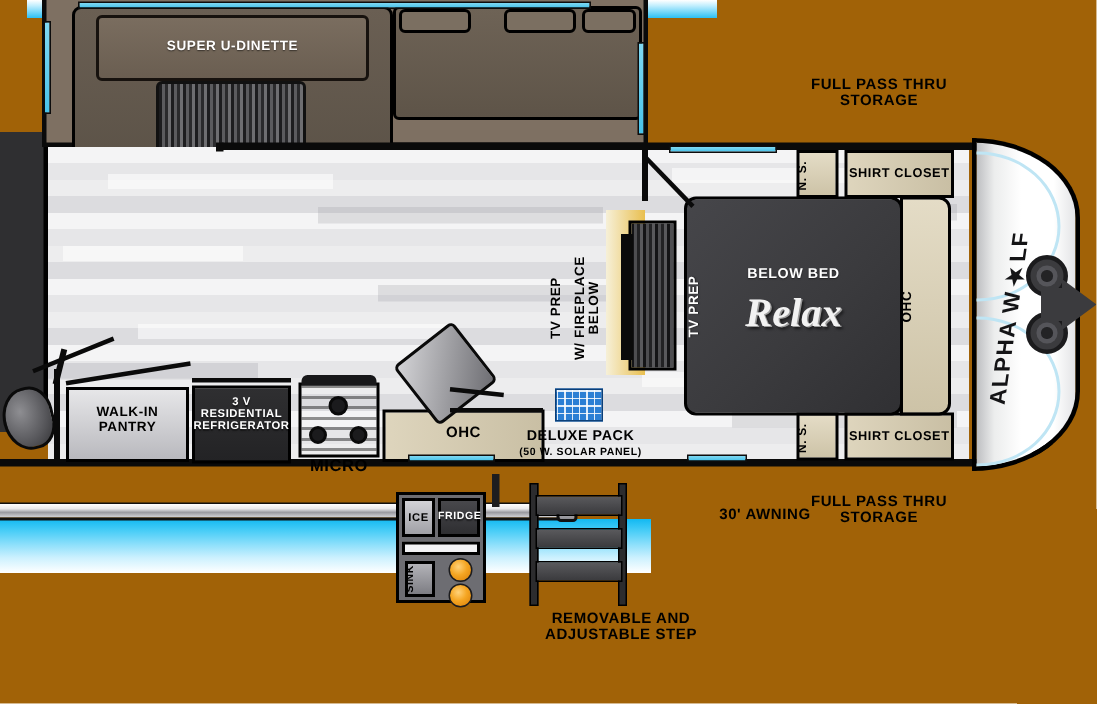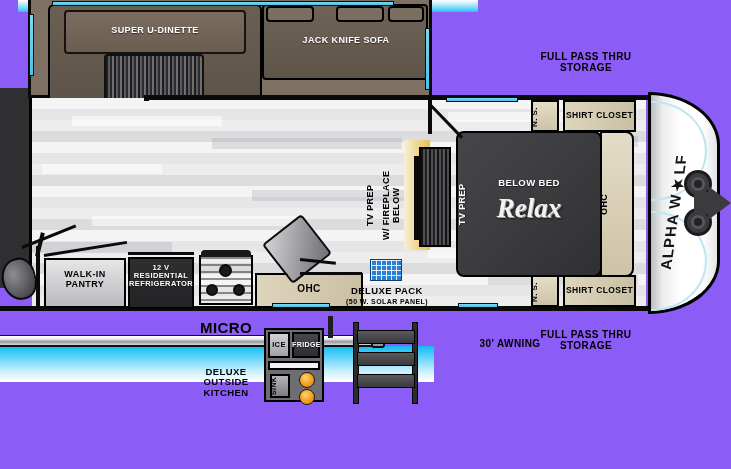--- a/index.html
+++ b/index.html
@@ -5,21 +5,21 @@
   * { box-sizing: border-box; margin: 0; padding: 0; }
   html, body {
     width: 731px; height: 469px;
     background: #ffffff;
     font-family: "Liberation Sans", sans-serif;
     overflow: hidden;
   }
   #stage {
     position: relative;
     width: 731px; height: 469px;
-    background: #8b5cf6;
+    background: #a16207;
   }
   .abs { position: absolute; }
 
   
   .lbl {
     position: absolute;
     font-family: "Liberation Sans", sans-serif;
     font-weight: bold;
     letter-spacing: .4px;
     line-height: 1.08;
@@ -235,21 +235,20 @@
 
   <div class="box rnd6" style="left:48px;top:4px;width:214px;height:112px;background:linear-gradient(to bottom,#6a5f53,#5b5247);"></div>
   <div class="box rnd4" style="left:64px;top:10px;width:182px;height:44px;background:linear-gradient(to bottom,#7a6d5f,#6a5e51);border-color:#17120e;"></div>
   <div class="stripes" style="left:104px;top:54px;width:100px;height:62px;"></div>
   <div class="lbl white" style="left:64px;top:26px;width:182px;font-size:9px;">SUPER U-DINETTE</div>
 
   <div class="box rnd4" style="left:262px;top:4px;width:166px;height:76px;background:linear-gradient(to bottom,#6e6356,#5e5448);"></div>
   <div class="box rnd4" style="left:266px;top:6px;width:48px;height:16px;background:#7b6f61;"></div>
   <div class="box rnd4" style="left:336px;top:6px;width:48px;height:16px;background:#7b6f61;"></div>
   <div class="box rnd4" style="left:388px;top:6px;width:36px;height:16px;background:#7b6f61;"></div>
-  <div class="lbl white" style="left:266px;top:36px;width:160px;font-size:9px;">JACK KNIFE SOFA</div>
 
   <div class="win" style="left:52px;top:1px;width:342px;height:5px;"></div>
   <div class="win" style="left:29px;top:14px;width:5px;height:62px;"></div>
   <div class="win" style="left:425px;top:28px;width:5px;height:62px;"></div>
 
   <div class="floor" style="left:32px;top:98px;width:396px;height:212px;">
     <div class="plank" style="left:40px;top:18px;width:150px;height:10px;"></div>
     <div class="plank d" style="left:180px;top:40px;width:190px;height:11px;"></div>
     <div class="plank" style="left:10px;top:66px;width:120px;height:10px;"></div>
     <div class="plank d" style="left:220px;top:92px;width:160px;height:11px;"></div>
@@ -309,30 +308,30 @@
   <div class="lbl vert" style="left:382px;top:152px;width:14px;height:106px;font-size:9px;">W/ FIREPLACE BELOW</div>
 
   <div class="toilet" style="left:2px;top:258px;width:34px;height:42px;"></div>
   <div class="abs" style="left:36px;top:246px;width:4px;height:62px;background:#0a0a0a;"></div>
 
   <div class="box greylt" style="left:44px;top:258px;width:82px;height:50px;background:linear-gradient(to bottom,#e6e6e8,#b9b9be);"></div>
   <div class="lbl" style="left:44px;top:270px;width:82px;font-size:9px;">WALK-IN
 PANTRY</div>
 
   <div class="box near-blk" style="left:128px;top:257px;width:66px;height:52px;"></div>
-  <div class="lbl white" style="left:128px;top:264px;width:66px;font-size:7.5px;">12 V
+  <div class="lbl white" style="left:128px;top:264px;width:66px;font-size:7.5px;">3 V
 RESIDENTIAL
 REFRIGERATOR</div>
 
   <div class="stove" style="left:199px;top:255px;width:54px;height:50px;"></div>
   <div class="abs" style="left:201px;top:250px;width:50px;height:7px;background:#18181a;border-radius:4px 4px 0 0;"></div>
   <div class="knob" style="left:219px;top:264px;width:13px;height:13px;"></div>
   <div class="knob" style="left:206px;top:284px;width:12px;height:12px;"></div>
   <div class="knob" style="left:233px;top:284px;width:12px;height:12px;"></div>
-  <div class="lbl" style="left:199px;top:320px;width:54px;font-size:15px;">MICRO</div>
+  <div class="lbl" style="left:199px;top:306px;width:54px;font-size:11px;">MICRO</div>
 
   <div class="box tan2" style="left:255px;top:273px;width:108px;height:35px;"></div>
   <div class="lbl" style="left:255px;top:284px;width:108px;font-size:10px;">OHC</div>
 
   <div class="abs rnd4" style="left:272px;top:224px;width:50px;height:50px;
               background:linear-gradient(135deg,#d3d3d6,#6e6e73);
               border:2px solid #0a0a0a;transform:rotate(-38deg);"></div>
   <div class="swing" style="left:300px;top:258px;width:36px;height:3px;transform:rotate(6deg);"></div>
 
   <div class="swing" style="left:22px;top:246px;width:58px;height:3px;transform:rotate(-22deg);"></div>
@@ -358,28 +357,27 @@
   <div class="box" style="left:264px;top:328px;width:60px;height:74px;background:#6d6d72;"></div>
   <div class="box" style="left:268px;top:332px;width:22px;height:26px;background:linear-gradient(to bottom,#d2d2d6,#a0a0a6);"></div>
   <div class="lbl" style="left:268px;top:341px;width:22px;font-size:7.5px;">ICE</div>
   <div class="box" style="left:292px;top:332px;width:28px;height:26px;background:linear-gradient(to bottom,#48484c,#2e2e31);"></div>
   <div class="lbl white" style="left:292px;top:341px;width:28px;font-size:7px;">FRIDGE</div>
   <div class="box" style="left:268px;top:361px;width:52px;height:9px;background:#f2f2f4;"></div>
   <div class="box" style="left:270px;top:374px;width:20px;height:24px;background:linear-gradient(to bottom,#b3b3b8,#7d7d83);"></div>
   <div class="lbl vert" style="left:270px;top:377px;width:20px;height:18px;font-size:7px;">SINK</div>
   <div class="burner" style="left:299px;top:372px;width:16px;height:16px;"></div>
   <div class="burner" style="left:299px;top:389px;width:16px;height:16px;"></div>
-  <div class="lbl" style="left:190px;top:367px;width:72px;font-size:9.5px;">DELUXE
-OUTSIDE
-KITCHEN</div>
 
   <div class="ladder-rail" style="left:353px;top:322px;width:6px;height:82px;"></div>
   <div class="ladder-rail" style="left:412px;top:322px;width:6px;height:82px;"></div>
   <div class="ladder-tread" style="left:357px;top:330px;width:58px;height:14px;"></div>
   <div class="ladder-tread" style="left:357px;top:352px;width:58px;height:14px;"></div>
   <div class="ladder-tread" style="left:357px;top:374px;width:58px;height:14px;"></div>
+  <div class="lbl" style="left:330px;top:408px;width:168px;font-size:10px;">REMOVABLE AND
+ADJUSTABLE STEP</div>
 
   <div class="lbl" style="left:506px;top:52px;width:160px;font-size:10px;">FULL PASS THRU
 STORAGE</div>
   <div class="lbl" style="left:506px;top:330px;width:160px;font-size:10px;">FULL PASS THRU
 STORAGE</div>
 
 </div>
 
 </body></html>

